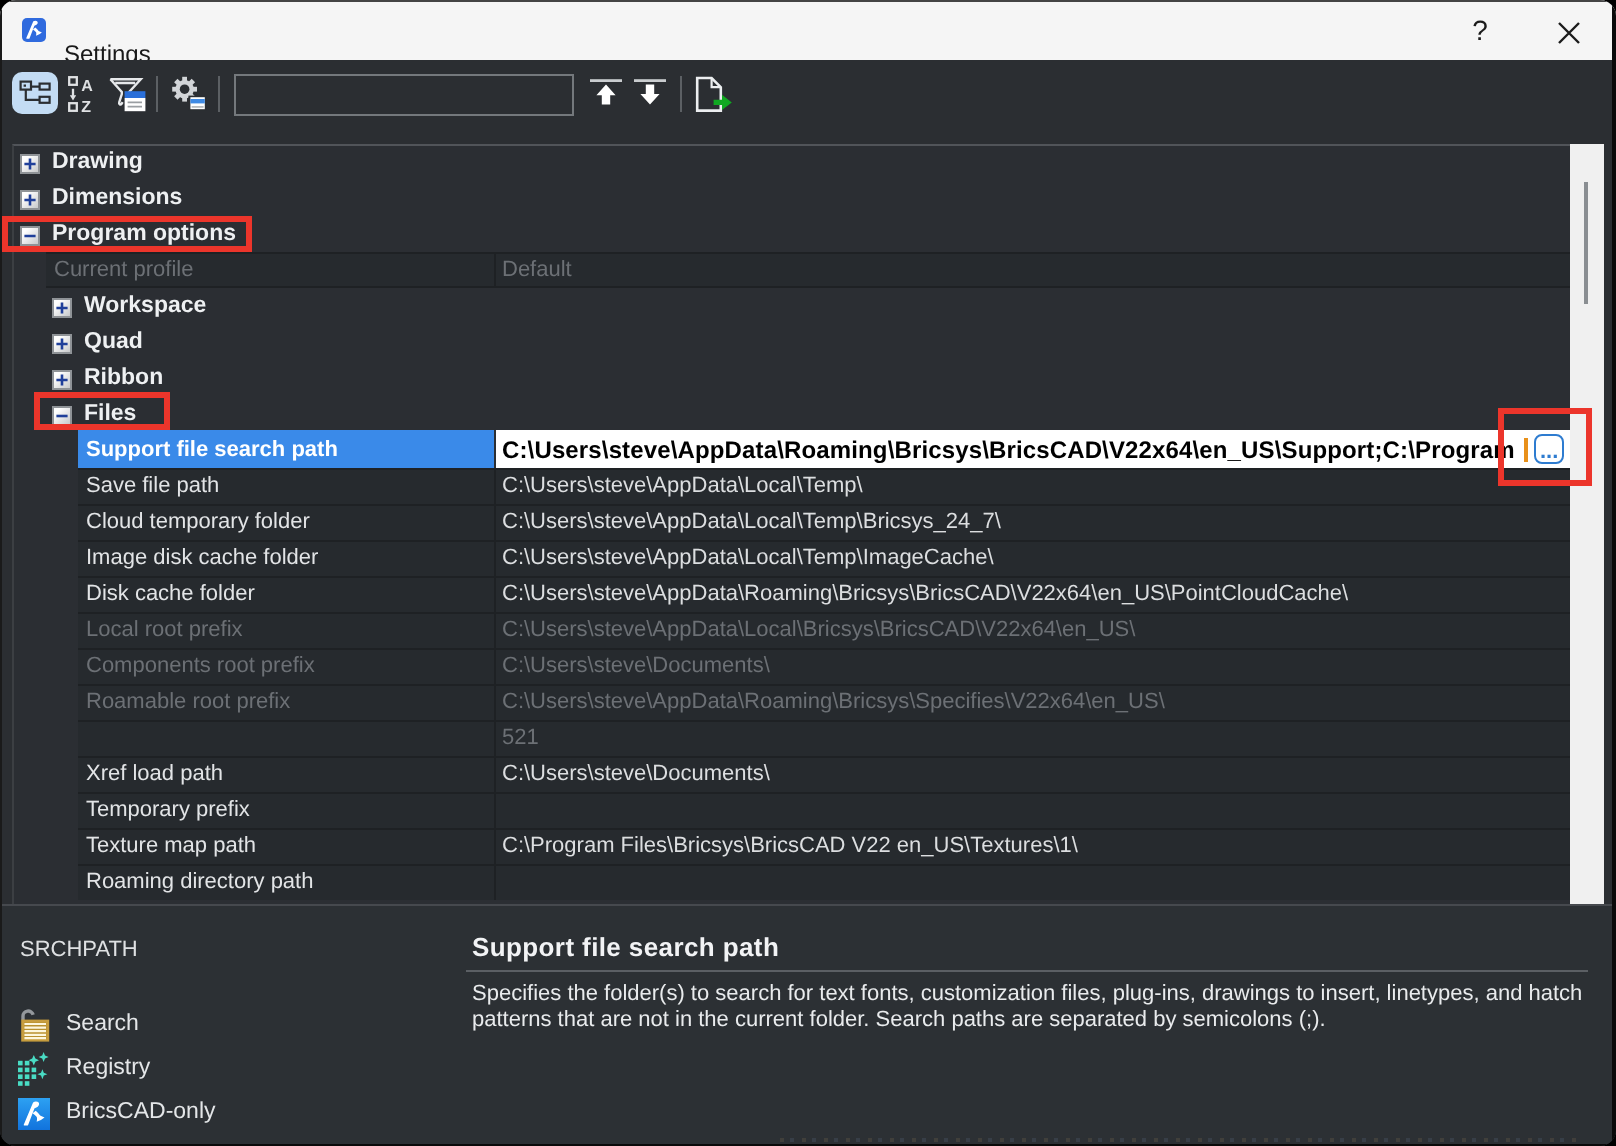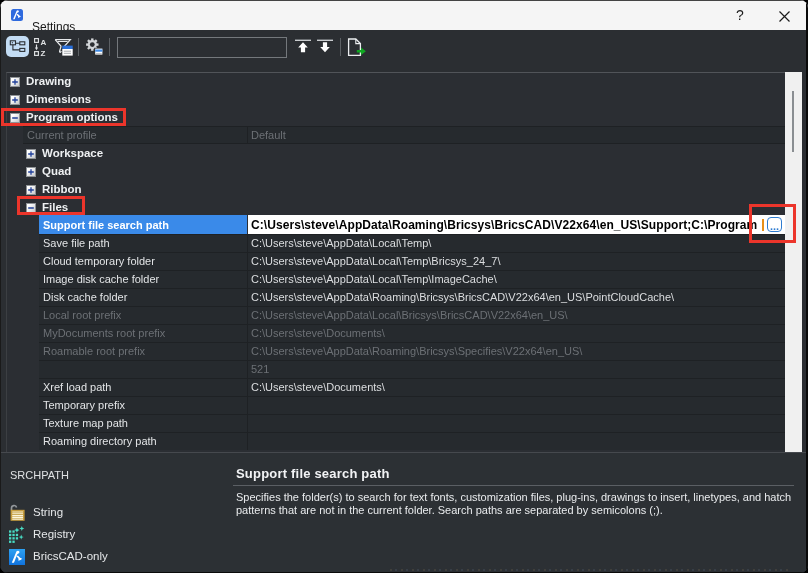--- a/index.html
+++ b/index.html
@@ -217,21 +217,21 @@
   <div class="lbl" style="left:43px;top:289px;">Disk cache folder</div>
   <div class="val" style="left:251px;top:289px;">C:\Users\steve\AppData\Roaming\Bricsys\BricsCAD\V22x64\en_US\PointCloudCache\</div>
 
   <div class="leafcell" style="left:39px;top:306px;width:208px;"></div>
     <div class="leafcell" style="left:248px;top:306px;width:537px;"></div>
   <div class="lbl gray" style="left:43px;top:307px;">Local root prefix</div>
   <div class="val gray" style="left:251px;top:307px;">C:\Users\steve\AppData\Local\Bricsys\BricsCAD\V22x64\en_US\</div>
 
   <div class="leafcell" style="left:39px;top:324px;width:208px;"></div>
     <div class="leafcell" style="left:248px;top:324px;width:537px;"></div>
-  <div class="lbl gray" style="left:43px;top:325px;">MyDocuments root prefix</div>
+  <div class="lbl gray" style="left:43px;top:325px;">Components root prefix</div>
   <div class="val gray" style="left:251px;top:325px;">C:\Users\steve\Documents\</div>
 
   <div class="leafcell" style="left:39px;top:342px;width:208px;"></div>
     <div class="leafcell" style="left:248px;top:342px;width:537px;"></div>
   <div class="lbl gray" style="left:43px;top:343px;">Roamable root prefix</div>
   <div class="val gray" style="left:251px;top:343px;">C:\Users\steve\AppData\Roaming\Bricsys\Specifies\V22x64\en_US\</div>
 
   <div class="leafcell" style="left:39px;top:360px;width:208px;"></div>
     <div class="leafcell" style="left:248px;top:360px;width:537px;"></div>
   <div class="val gray" style="left:251px;top:361px;">521</div>
@@ -241,41 +241,42 @@
   <div class="lbl" style="left:43px;top:379px;">Xref load path</div>
   <div class="val" style="left:251px;top:379px;">C:\Users\steve\Documents\</div>
 
   <div class="leafcell" style="left:39px;top:396px;width:208px;"></div>
     <div class="leafcell" style="left:248px;top:396px;width:537px;"></div>
   <div class="lbl" style="left:43px;top:397px;">Temporary prefix</div>
 
   <div class="leafcell" style="left:39px;top:414px;width:208px;"></div>
     <div class="leafcell" style="left:248px;top:414px;width:537px;"></div>
   <div class="lbl" style="left:43px;top:415px;">Texture map path</div>
+  <div class="val" style="left:251px;top:415px;">C:\Program Files\Bricsys\BricsCAD V22 en_US\Textures\1\</div>
 
   <div class="leafcell" style="left:39px;top:432px;width:208px;"></div>
     <div class="leafcell" style="left:248px;top:432px;width:537px;"></div>
   <div class="lbl" style="left:43px;top:433px;">Roaming directory path</div>
 
   <div class="abs" style="left:247px;top:126px;width:1px;height:18px;background:#1e2124;"></div>
   <div class="abs" style="left:247px;top:234px;width:1px;height:216px;background:#1e2124;"></div>
 
   <div class="abs sbar"></div>
   <div class="abs sthumb"></div>
 
   <div class="abs panel"></div>
   <div class="abs srch">SRCHPATH</div>
 
   <svg class="abs" style="left:8px;top:504px" width="18" height="18" viewBox="0 0 18 18">
     <path d="M3.5 6 L3.5 4.2 A2.6 2.6 0 0 1 8.6 3.4" fill="none" stroke="#94989c" stroke-width="1.7"></path>
     <rect x="2.6" y="5.8" width="14" height="11" fill="#c79d3e"></rect>
     <rect x="4" y="7.2" width="11.2" height="8.2" fill="#b8902f"></rect>
     <path d="M4.2 8 L15 8 M4.2 9.8 L15 9.8 M4.2 11.6 L15 11.6 M4.2 13.4 L15 13.4 M4.2 15.1 L15 15.1" stroke="#fdf6dd" stroke-width="1.1"></path>
   </svg>
-  <div class="bitem" style="top:506px;">String</div>
+  <div class="bitem" style="top:506px;">Search</div>
 
   <svg class="abs" style="left:8px;top:526px" width="18" height="18" viewBox="0 0 18 18">
     <g fill="#49dcc4">
       <rect x="1" y="4.4" width="2.3" height="2.3"></rect>
         <rect x="4.4" y="4.4" width="2.3" height="2.3"></rect>
       <rect x="1" y="7.8" width="2.3" height="2.3"></rect>
         <rect x="4.4" y="7.8" width="2.3" height="2.3"></rect>
         <rect x="7.8" y="7.8" width="2.3" height="2.3"></rect>
       <rect x="1" y="11.2" width="2.3" height="2.3"></rect>
         <rect x="4.4" y="11.2" width="2.3" height="2.3"></rect>

